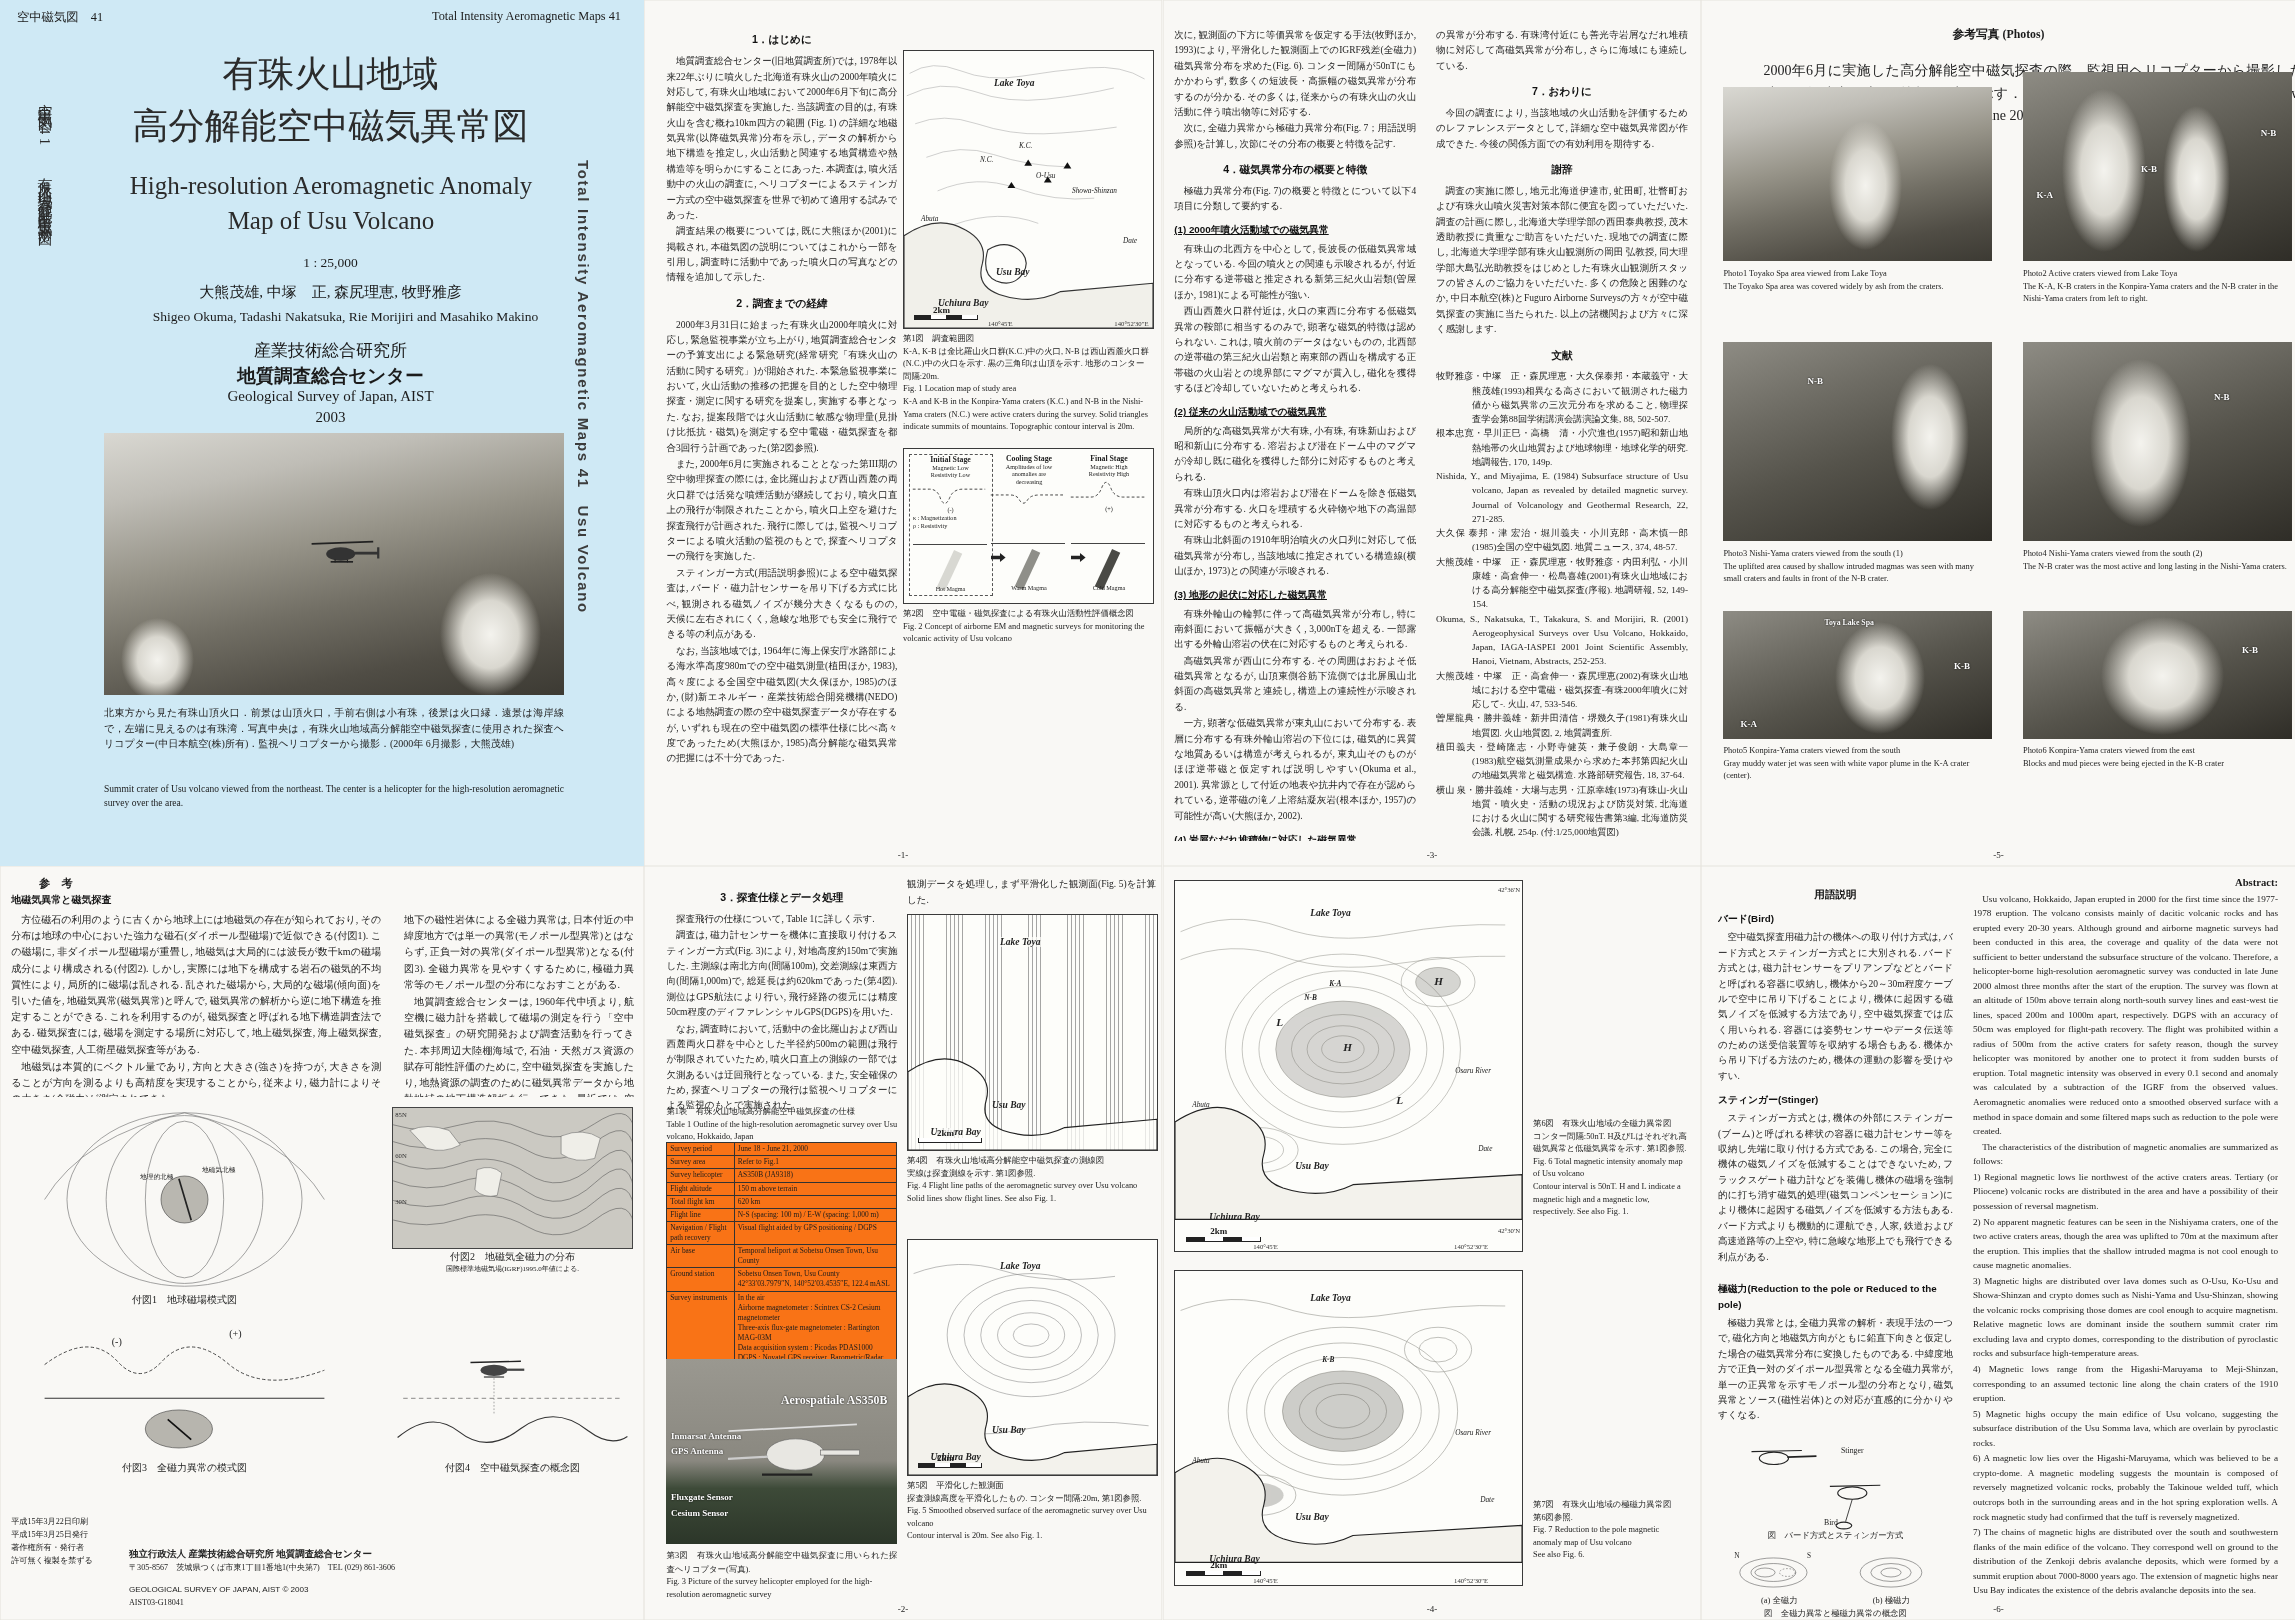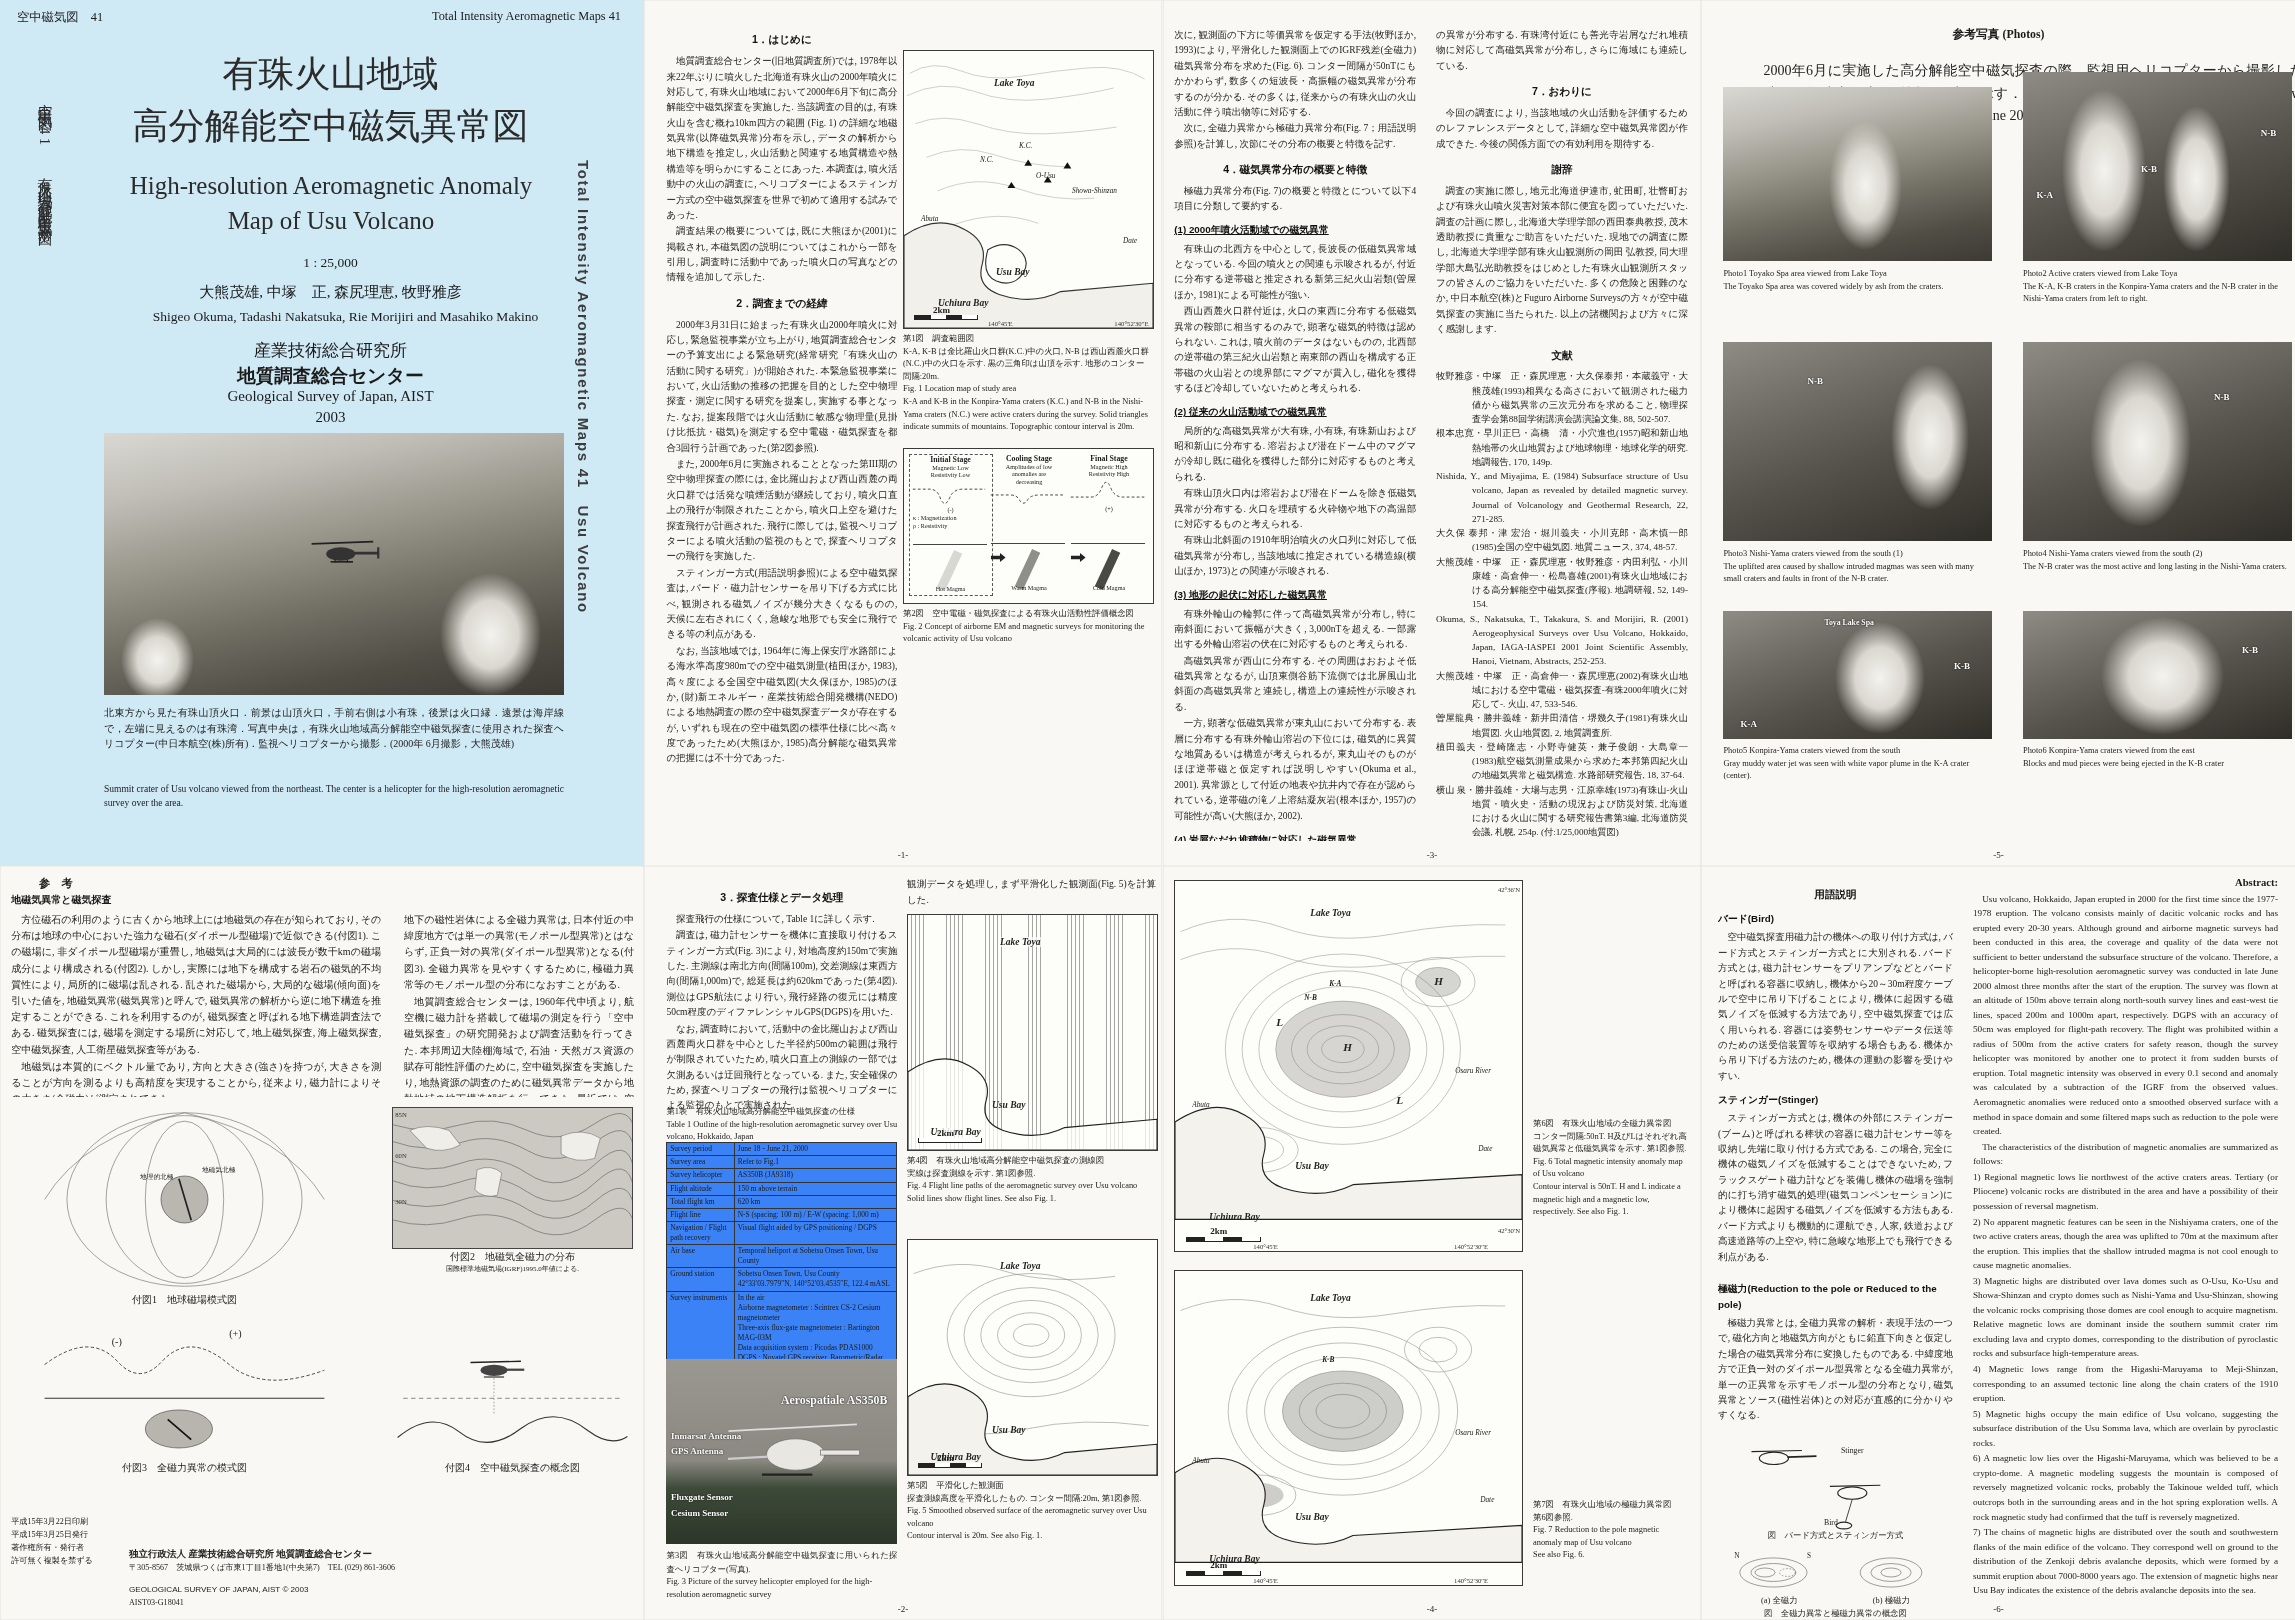--- a/index.html
+++ b/index.html
@@ -26,21 +26,21 @@
   .photo{position:absolute;overflow:hidden;background:
      linear-gradient(168deg,#d9d8d2 0%,#bfbdb6 20%,#979489 42%,#716e64 62%,#504d45 82%,#3c3a33 100%);}
   .photo.dark{background:linear-gradient(160deg,#8e8c84 0%,#6e6c64 30%,#55534b 55%,#403e37 80%,#2f2d27 100%);}
   .photo .plume{position:absolute;background:radial-gradient(closest-side,#f4f3ee 0%,#d9d7cf 55%,rgba(217,215,207,0) 100%);border-radius:50%;}
   .pov{position:absolute;color:#fff;font-weight:bold;font-size:9px;font-family:"Liberation Serif",serif;text-shadow:0 0 1.7px #000;}
   .pnum{position:absolute;bottom:5.6px;width:100%;text-align:center;font-size:9px;color:#222;}
   .vjp{writing-mode:vertical-rl;font-size:14.6px;letter-spacing:3.4px;color:#2a2a2a;}
   .ven{writing-mode:vertical-rl;font-family:"Liberation Sans",sans-serif;font-weight:bold;
        font-size:15px;letter-spacing:1.7px;color:#3c3c3c;}
   .refs div{font-size:9.2px;line-height:1.55;text-align:justify;padding-left:36px;text-indent:-36px;margin:0;}
-  table.spec{border-collapse:collapse;font-size:7.4px;line-height:1.35;width:100%;background:#3b82f6;}
+  table.spec{border-collapse:collapse;font-size:7.4px;line-height:1.35;width:100%;background:#f97316;}
   table.spec td{border:0.6px solid #333;padding:1.1px 2.8px;vertical-align:top;white-space:pre-line;}
   table.spec td.l{width:61px;}
   .stage{position:absolute;width:82px;text-align:center;}
   .stage .st{font-weight:bold;font-size:7.8px;font-family:"Liberation Serif",serif;}
   .stage .ss{font-size:6.2px;line-height:1.25;}
   .dike{position:absolute;width:9px;height:41px;transform:rotate(25deg);}
   .gline{position:absolute;height:1.1px;background:#444;}
   .helilab{position:absolute;color:#fff;font-weight:bold;font-family:"Liberation Serif",serif;text-shadow:0 0 1.7px #000;}
   .imprint{font-size:8.1px;line-height:1.6;color:#222;}
   .absfig .cap{font-size:10px;}

